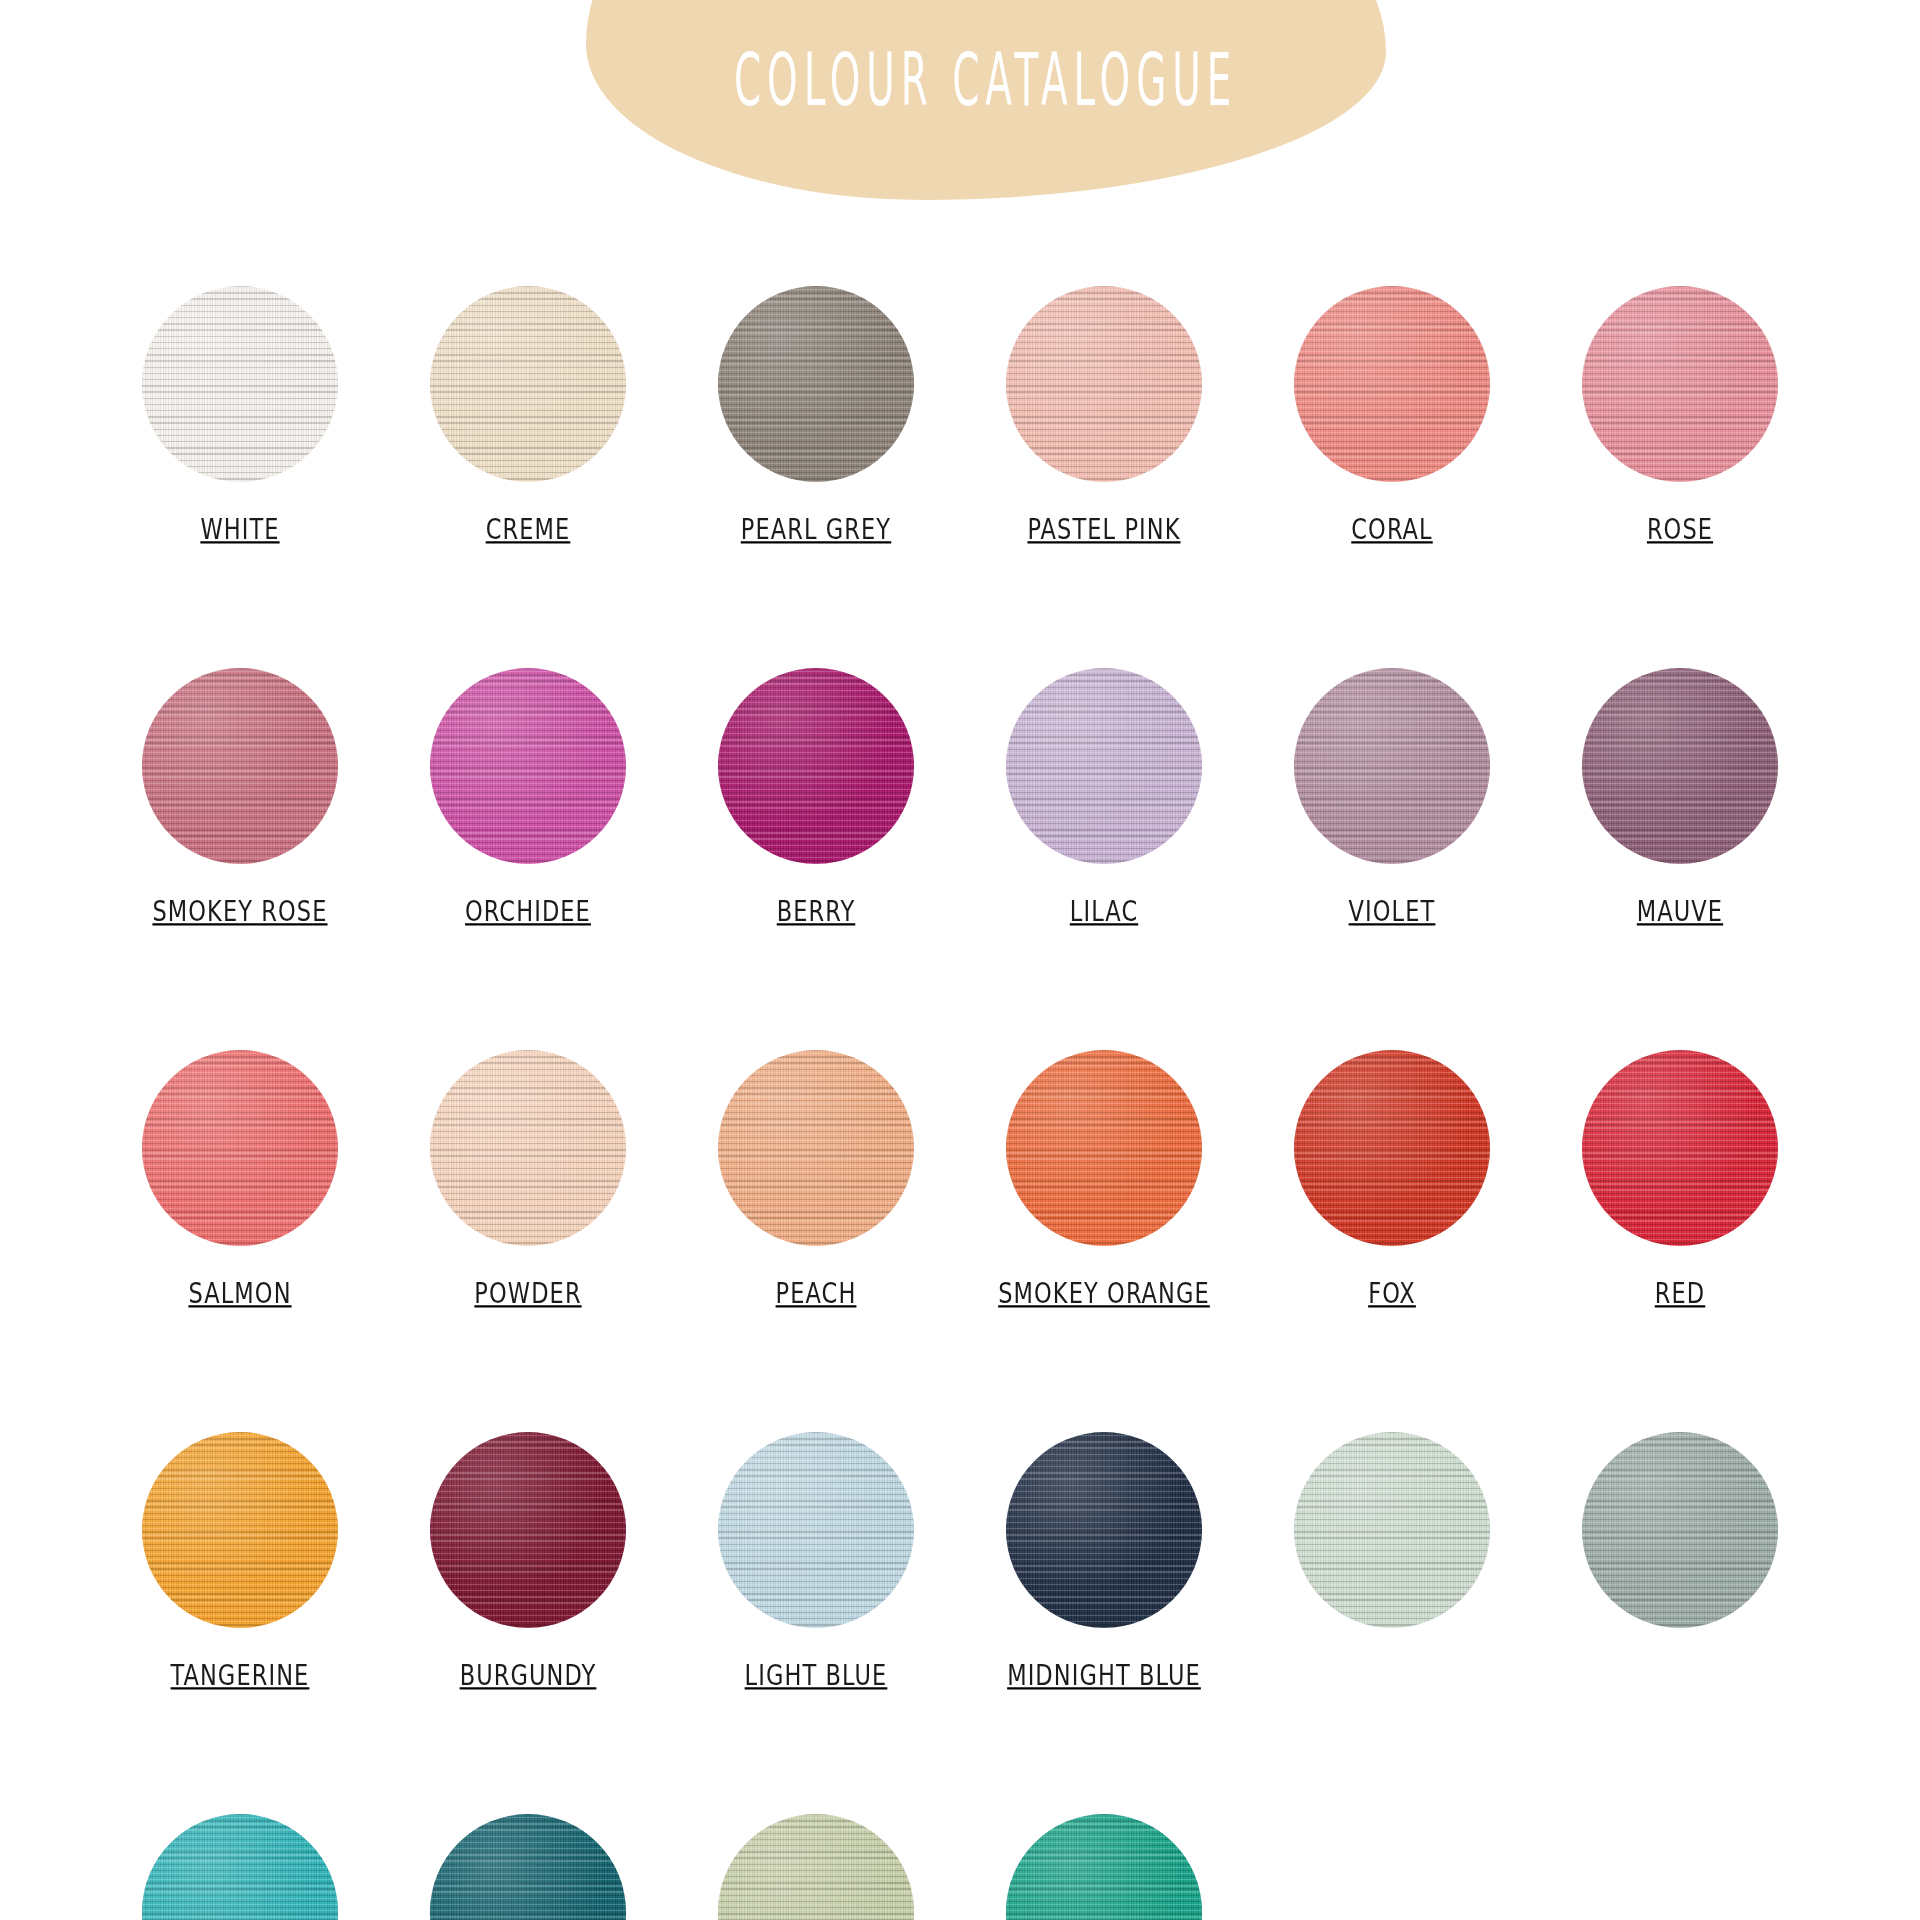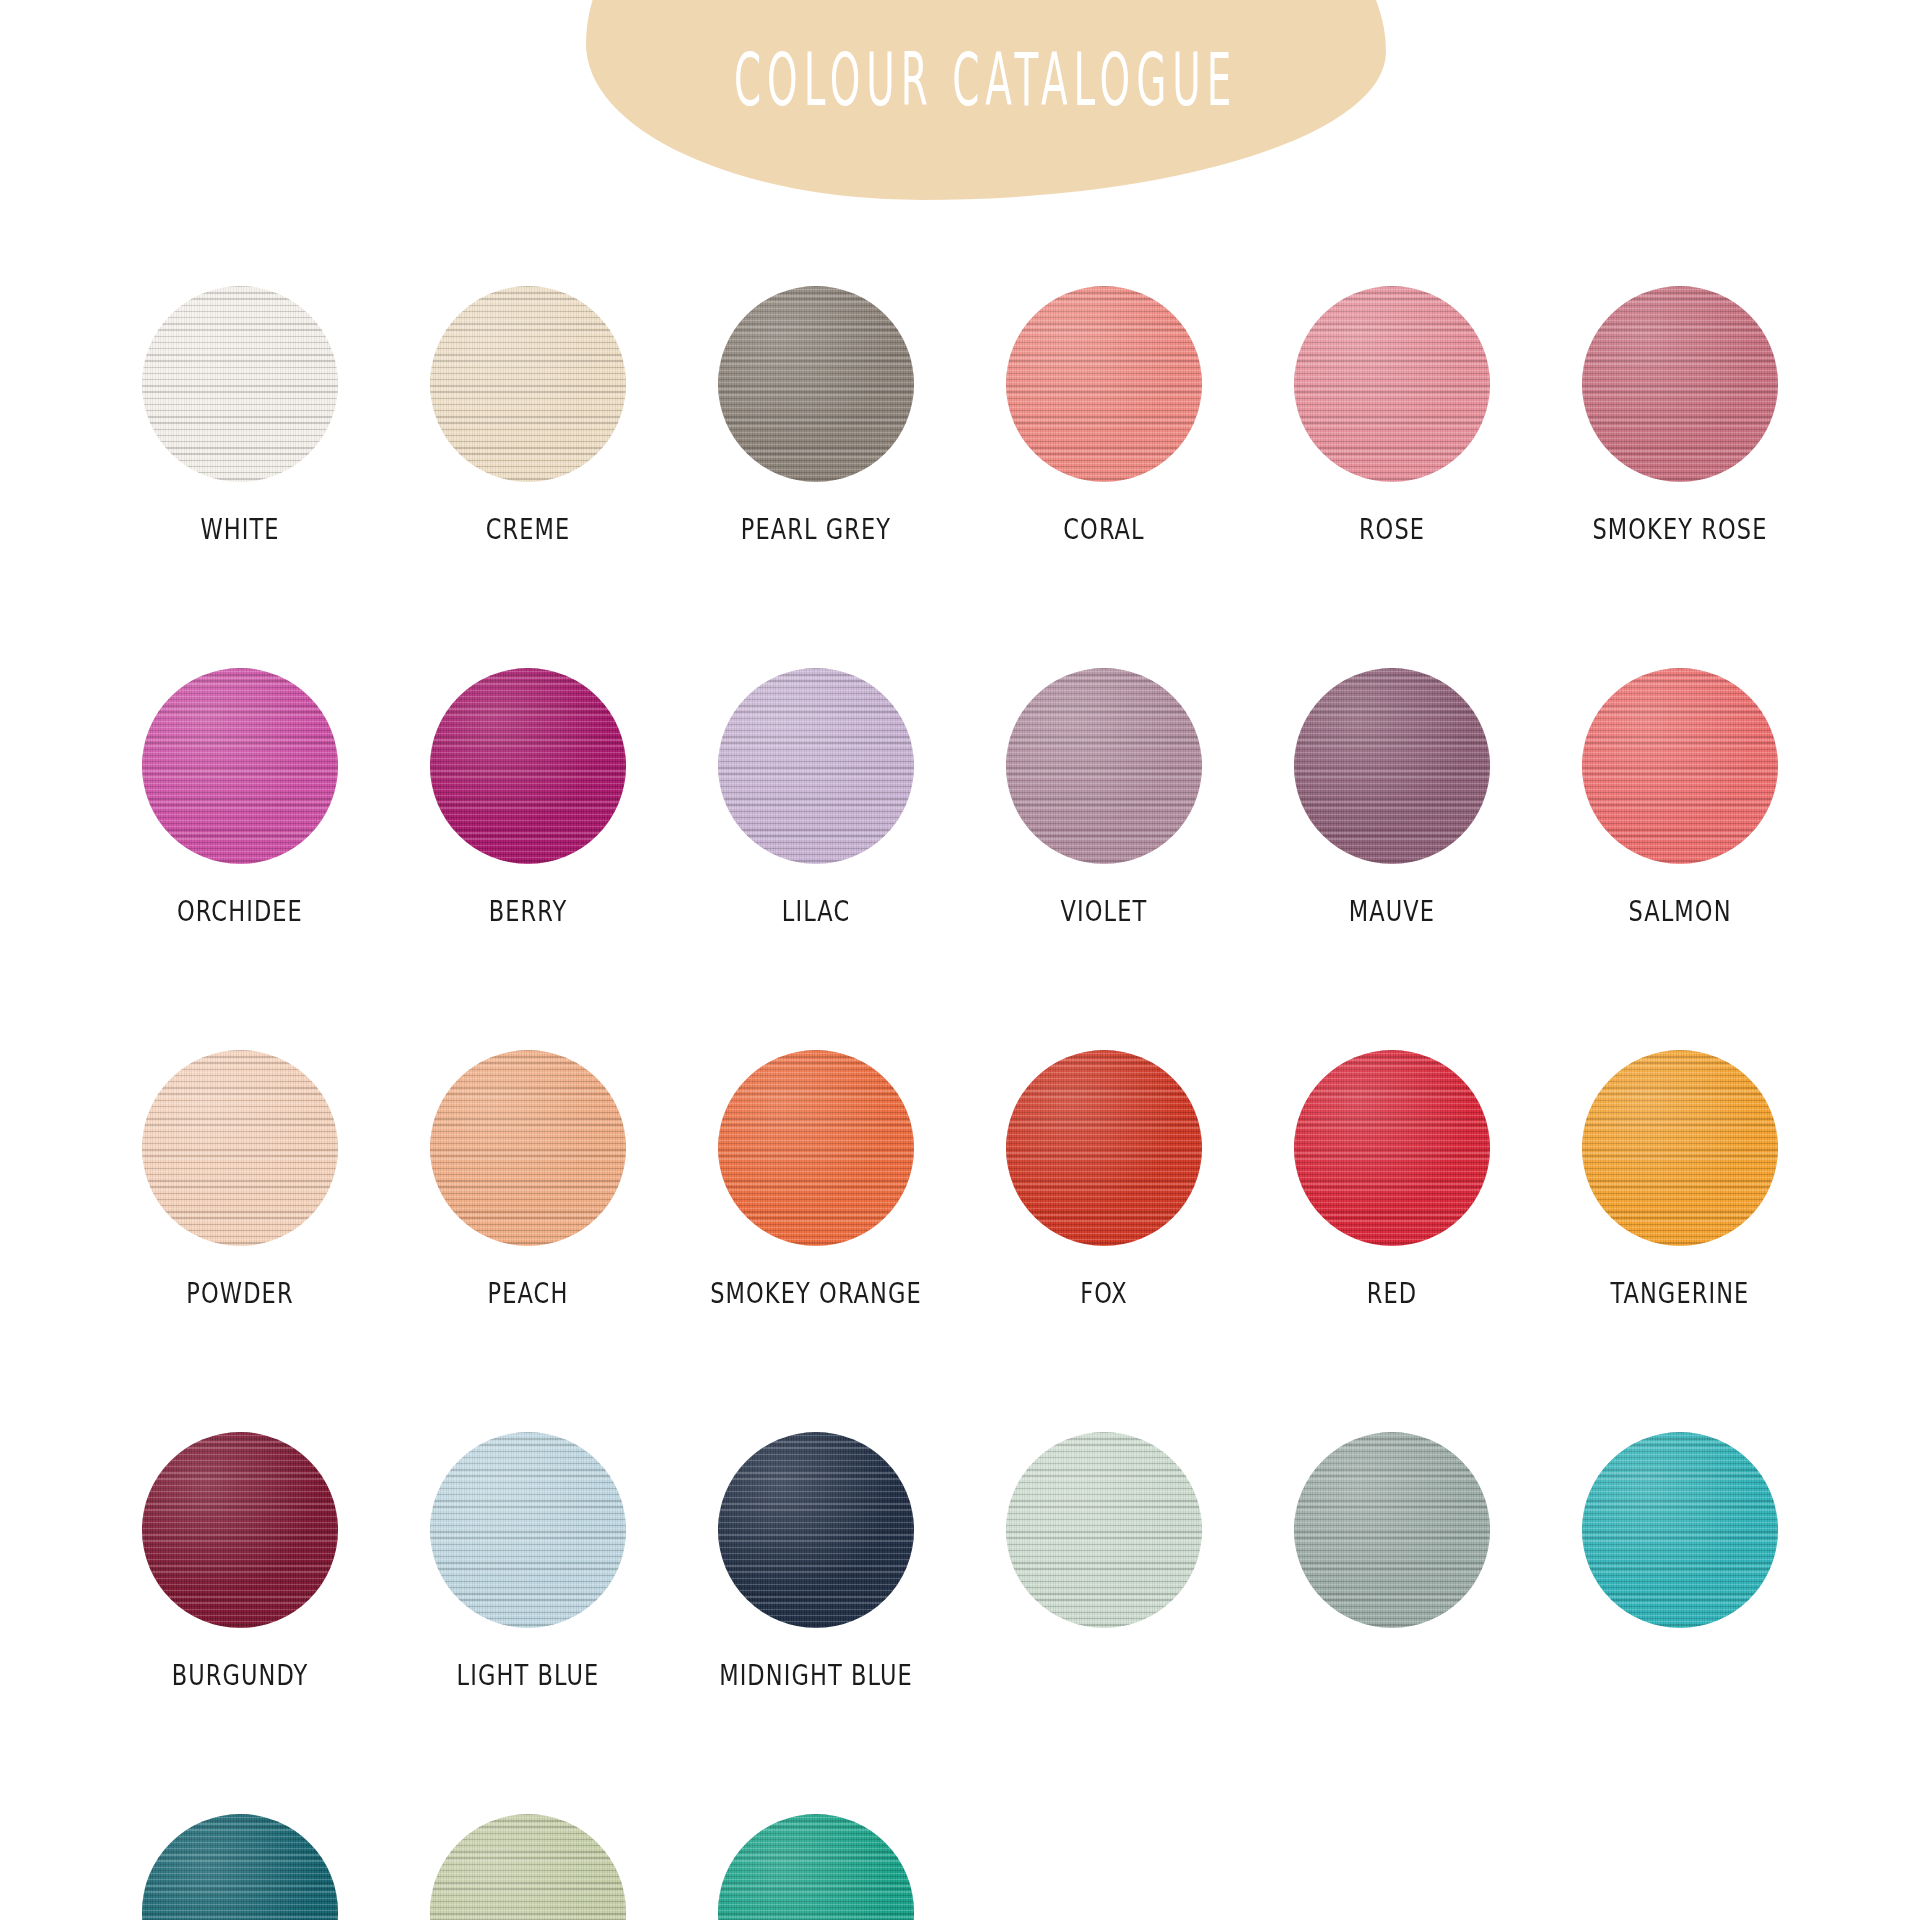--- a/index.html
+++ b/index.html
@@ -50,20 +50,21 @@
     width: 1728px;
     display: grid;
     grid-template-columns: repeat(6, 1fr);
     grid-auto-rows: 382px;
     z-index: 1;
   }
   .swatch-cell {
     display: flex;
     flex-direction: column;
     align-items: center;
+    text-decoration: underline;
   }
   .swatch-disc {
     width: 196px;
     height: 196px;
     border-radius: 50%;
     position: relative;
     overflow: hidden;
     flex: none;
   }
   
@@ -125,20 +126,24 @@
     </div>
     <div class="swatch-cell">
       <div class="swatch-disc" style="background-color: rgb(239, 223, 198);"></div>
       <div class="swatch-label" style="color: rgb(27, 27, 27);">CREME</div>
     </div>
     <div class="swatch-cell">
       <div class="swatch-disc" style="background-color: rgb(140, 130, 120);"></div>
       <div class="swatch-label" style="color: rgb(27, 27, 27);">PEARL GREY</div>
     </div>
     <div class="swatch-cell">
+      <div class="swatch-disc" style="background-color: rgb(242, 188, 176);"></div>
+      <div class="swatch-label" style="color: rgb(27, 27, 27);">PASTEL PINK</div>
+    </div>
+    <div class="swatch-cell">
       <div class="swatch-disc" style="background-color: rgb(240, 138, 130);"></div>
       <div class="swatch-label" style="color: rgb(27, 27, 27);">CORAL</div>
     </div>
     <div class="swatch-cell">
       <div class="swatch-disc" style="background-color: rgb(232, 144, 155);"></div>
       <div class="swatch-label" style="color: rgb(27, 27, 27);">ROSE</div>
     </div>
     <div class="swatch-cell">
       <div class="swatch-disc" style="background-color: rgb(201, 112, 127);"></div>
       <div class="swatch-label" style="color: rgb(27, 27, 27);">SMOKEY ROSE</div>

